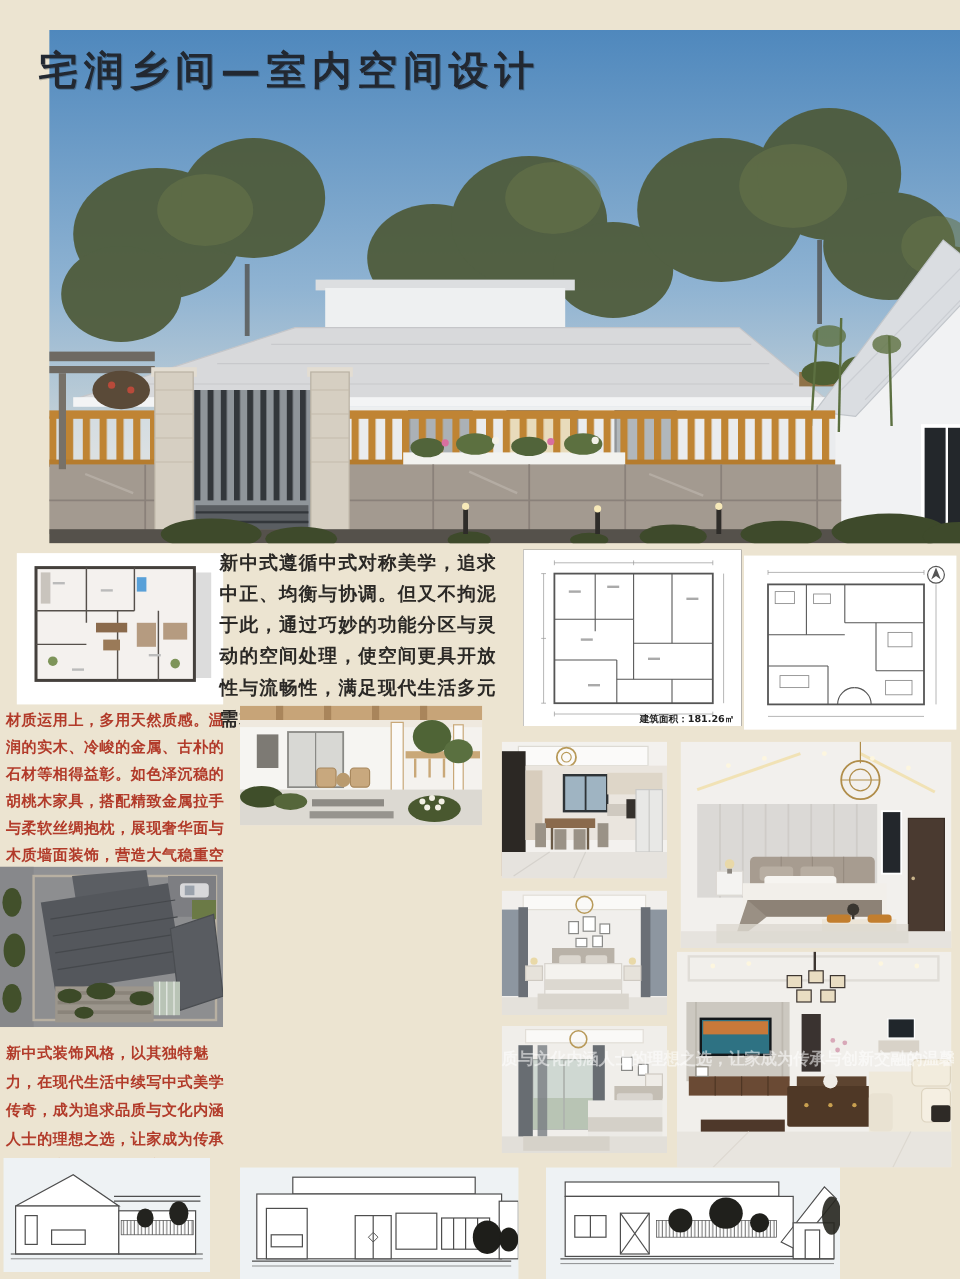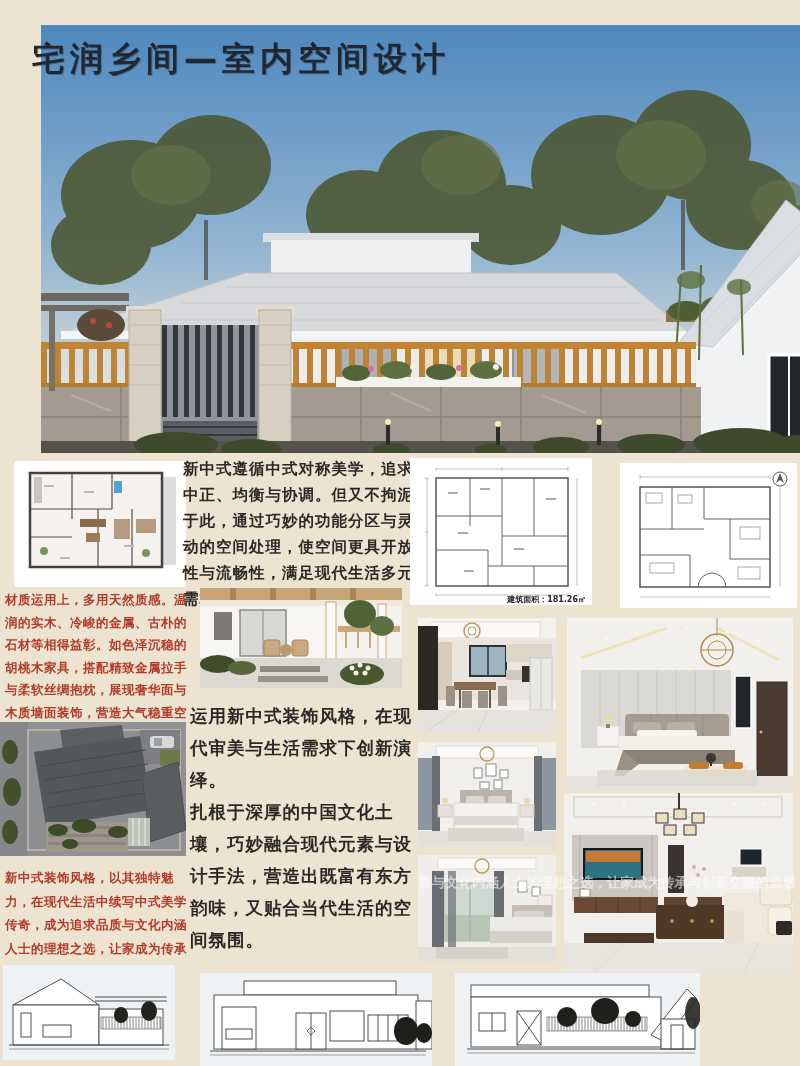--- a/index.html
+++ b/index.html
@@ -207,21 +207,21 @@
           <rect x="30" y="24" width="10" height="2"></rect>
           <rect x="70" y="30" width="10" height="2"></rect>
       <rect x="110" y="84" width="10" height="2"></rect>
           <rect x="46" y="96" width="10" height="2"></rect>
         </g>
     </svg>
   </div>
 
   <div class="abs cn txt-ink p-intro">新中式遵循中式对称美学，追求中正、均衡与协调。但又不拘泥于此，通过巧妙的功能分区与灵动的空间处理，使空间更具开放性与流畅性，满足现代生活多元需求</div>
 
-  <div class="img-panel" style="left:410px;top:458px;width:182px;height:147px;background:#737373;">
+  <div class="img-panel" style="left:436px;top:458px;width:182px;height:147px;background:#737373;">
     <svg viewBox="0 0 182 147">
       <rect x="0" y="0" width="182" height="147" fill="#ffffff"></rect>
       <rect x="26" y="20" width="132" height="108" fill="none" stroke="#555555" stroke-width="1.5"></rect>
       <g stroke="#555555" stroke-width="0.9" fill="none">
         <line x1="60" y1="20" x2="60" y2="68"></line>
           <line x1="92" y1="20" x2="92" y2="58"></line>
         <line x1="124" y1="20" x2="124" y2="78"></line>
           <line x1="26" y1="58" x2="92" y2="58"></line>
         <line x1="92" y1="78" x2="158" y2="78"></line>
           <line x1="26" y1="92" x2="78" y2="92"></line>
@@ -334,24 +334,20 @@
       <g fill="#f2efe4">
           <circle cx="152" cy="80" r="2.5"></circle>
           <circle cx="160" cy="77" r="2.5"></circle>
       <circle cx="168" cy="80" r="2.5"></circle>
           <circle cx="156" cy="85" r="2.5"></circle>
           <circle cx="165" cy="85" r="2.5"></circle>
         </g>
     </svg>
   </div>
 
-  <div class="abs cn txt-ink p-style">
-    <div>运用新中式装饰风格，在现代审美与生活需求下创新演绎。</div>
-    <div>扎根于深厚的中国文化土壤，巧妙融合现代元素与设计手法，营造出既富有东方韵味，又贴合当代生活的空间氛围。</div>
-  </div>
 
   <div class="img-panel" style="left:0px;top:722px;width:186px;height:134px;">
     <svg viewBox="0 0 186 134">
       <rect x="0" y="0" width="186" height="134" fill="#909194"></rect>
       <rect x="0" y="0" width="28" height="134" fill="#87888b"></rect>
       <g fill="#42502b">
           <ellipse cx="10" cy="30" rx="8" ry="12"></ellipse>
           <ellipse cx="12" cy="70" rx="9" ry="14"></ellipse>
       <ellipse cx="10" cy="110" rx="8" ry="12"></ellipse>
         </g>

